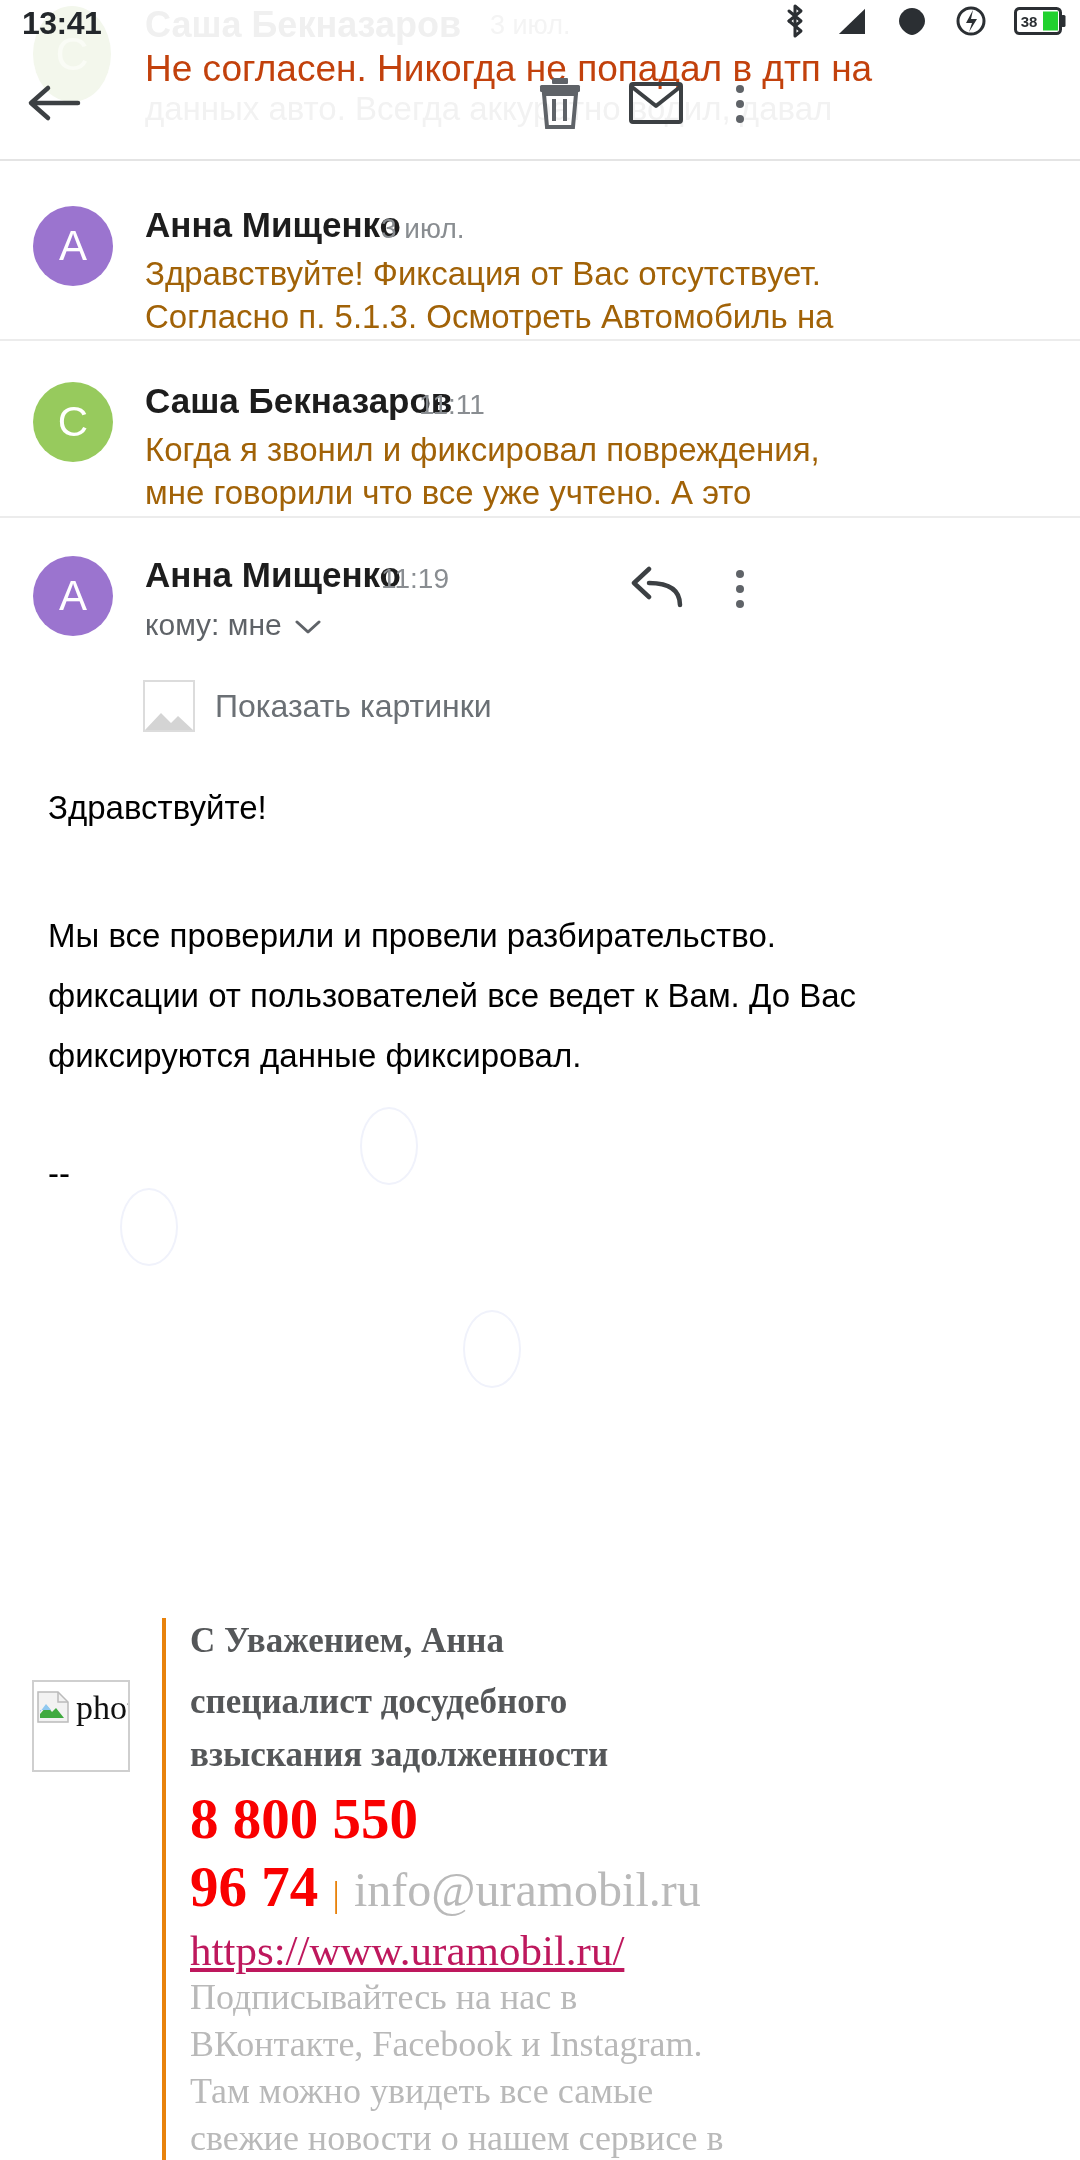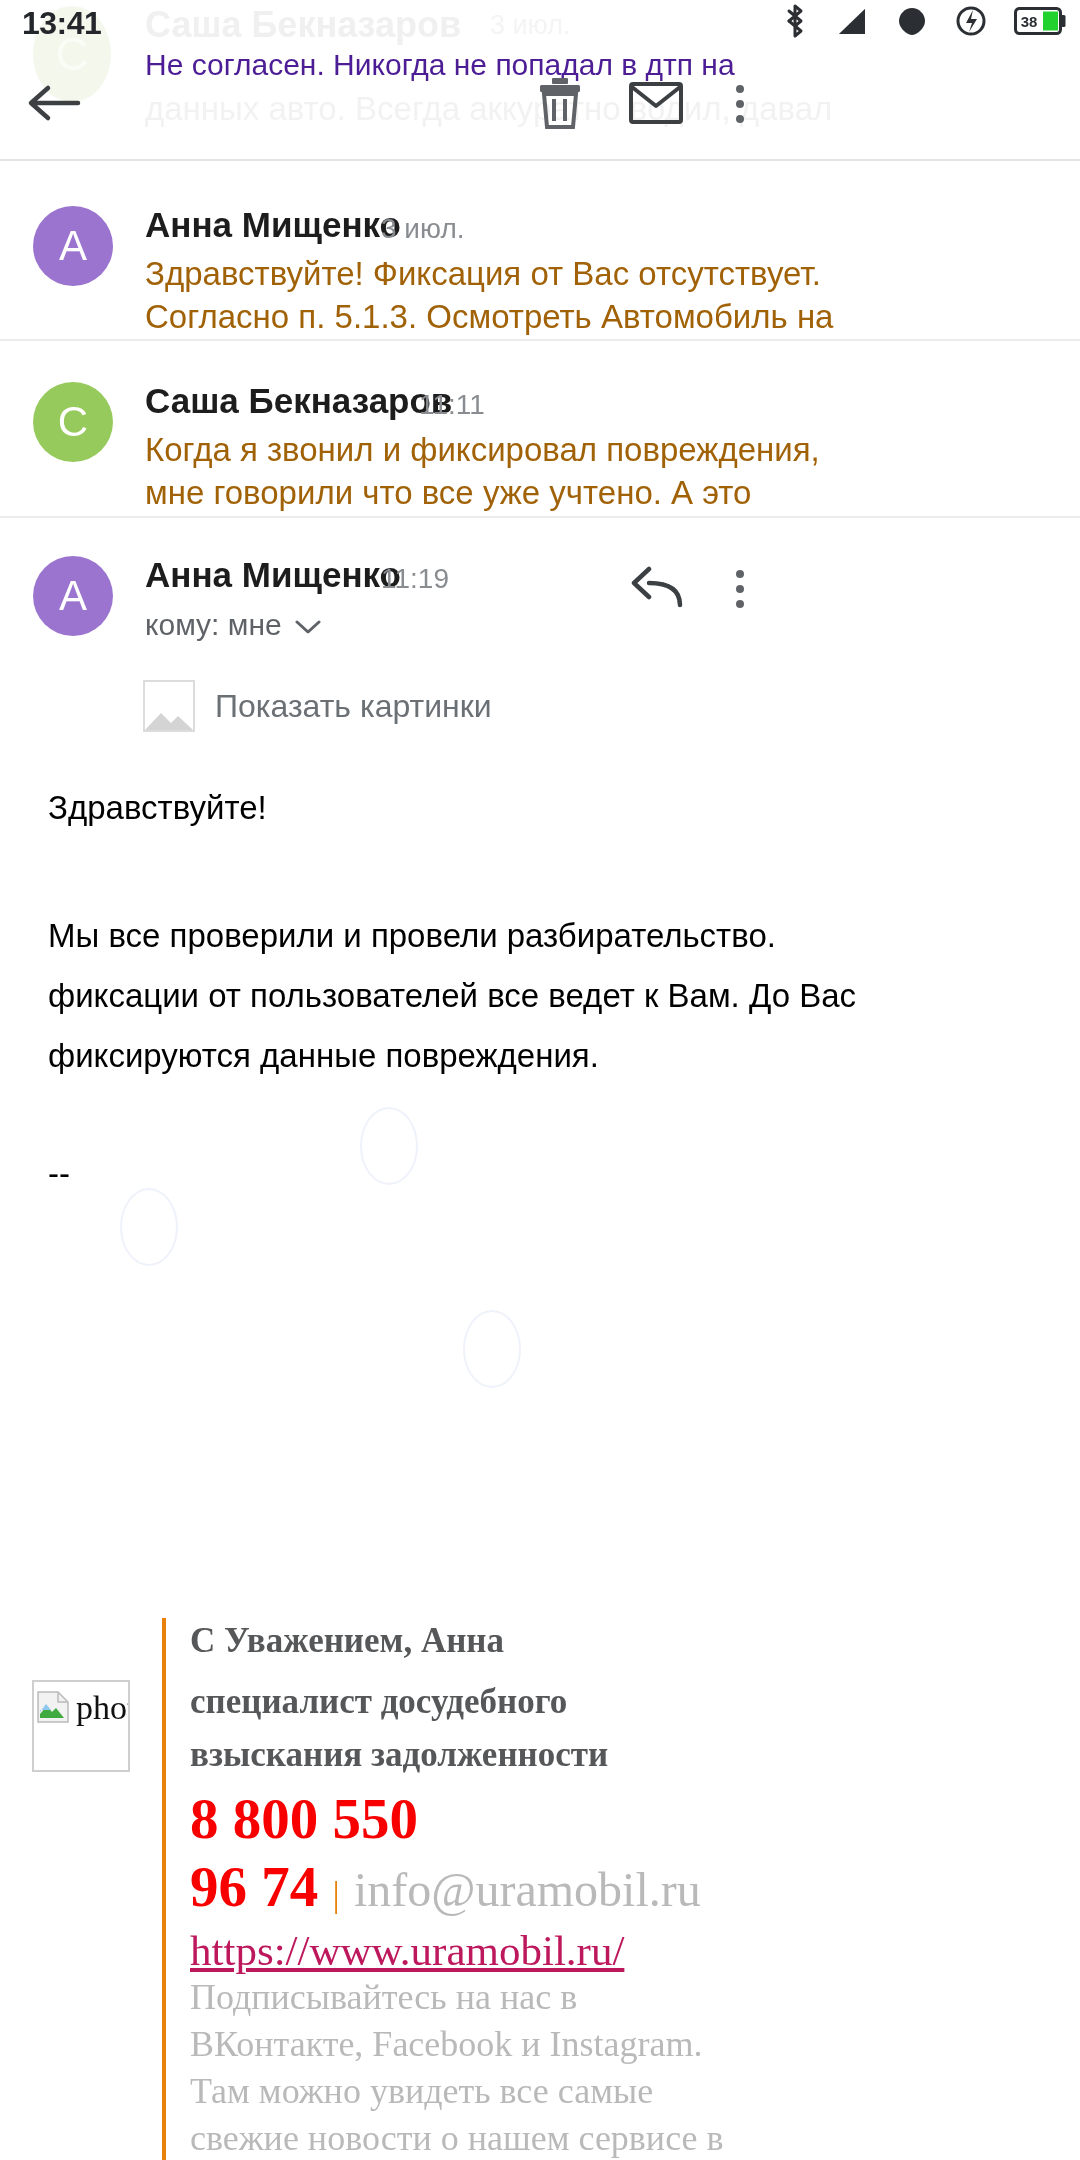--- a/index.html
+++ b/index.html
@@ -25,21 +25,21 @@
   .ghost-name {
     position: absolute; left: 145px; top: 4px;
     font-size: 36px; font-weight: bold; color: #f0f0f0; white-space: nowrap;
   }
   .ghost-date {
     position: absolute; left: 490px; top: 10px;
     font-size: 27px; color: #f4f4f4; white-space: nowrap;
   }
   .ghost-snip1 {
     position: absolute; left: 145px; top: 48px;
-    font-size: 30px; color: #4c1d95; white-space: nowrap;
+    font-size: 37px; color: #c2410c; white-space: nowrap;
   }
   .ghost-snip2 {
     position: absolute; left: 145px; top: 90px;
     font-size: 33px; color: #f2f2f2; white-space: nowrap;
   }
 
   
   .statusbar {
     position: absolute; left: 0; top: 0; width: 1080px; height: 46px;
     z-index: 5;
@@ -341,21 +341,21 @@
             </svg>
         </span>
         <span class="show-images-label">Показать картинки</span>
       </div>
 
       <div class="body">
         <p>Здравствуйте!</p>
         <div class="gap"></div>
         <p>Мы все проверили и провели разбирательство.</p>
         <p>фиксации от пользователей все ведет к Вам. До Вас</p>
-        <p>фиксируются данные повреждения.</p>
+        <p>фиксируются данные фиксировал.</p>
         <div class="gap-sm"></div>
         <p class="dashes">--</p>
       </div>
 
       <div class="signature">
         <div class="sig-thumb">
           <svg width="34" height="34" viewBox="0 0 34 34" style="position:absolute;left:2px;top:8px;">
             <path d="M2 2h20l10 10v20H2z" fill="#f2f2f2" stroke="#bbb" stroke-width="1.5"></path>
             <path d="M22 2v10h10" fill="none" stroke="#bbb" stroke-width="1.5"></path>
             <path d="M4 24l7-8 5 6 4-4 8 10H4z" fill="#3faa3f"></path>

